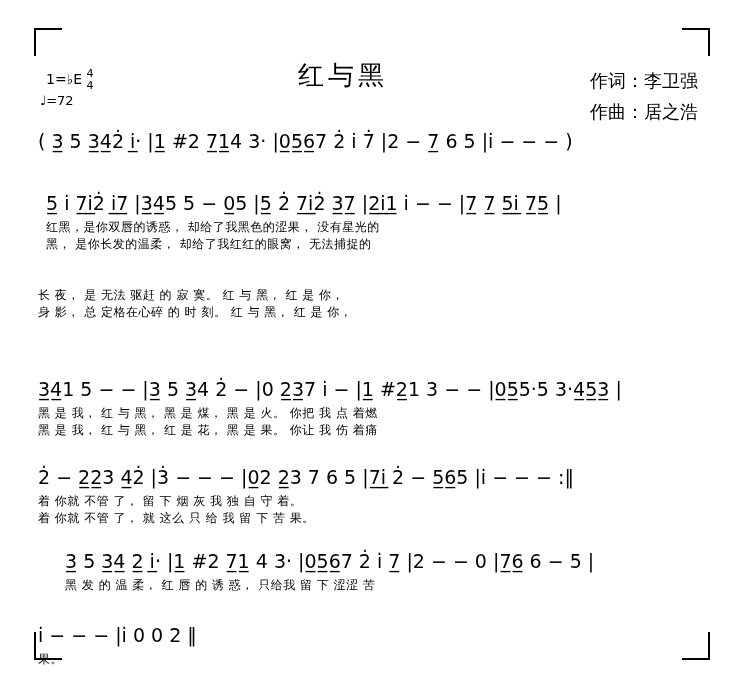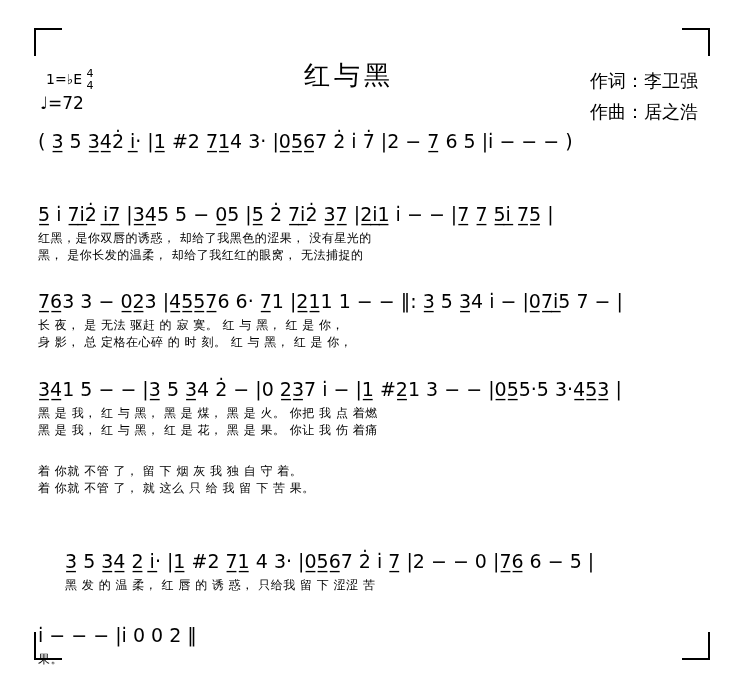--- a/index.html
+++ b/index.html
@@ -22,21 +22,21 @@
     height: 26px;
   }
   .corner.tl { left: 34px; top: 28px; border-left: 2px solid #000; border-top: 2px solid #000; }
   .corner.tr { right: 28px; top: 28px; border-right: 2px solid #000; border-top: 2px solid #000; }
   .corner.bl { left: 34px; bottom: 24px; border-left: 2px solid #000; border-bottom: 2px solid #000; }
   .corner.br { right: 28px; bottom: 24px; border-right: 2px solid #000; border-bottom: 2px solid #000; }
 
   .title {
     position: absolute;
     top: 58px;
-    left: 12px;
+    left: 6px;
     width: 674px;
     text-align: center;
     font-size: 26px;
     font-family: "DejaVu Sans", sans-serif;
     letter-spacing: 4px;
   }
   .keysig {
     position: absolute;
     left: 46px;
     top: 68px;
@@ -51,21 +51,21 @@
     text-align: center;
     font-size: 11px;
     line-height: 1.05;
   }
   .keysig .frac .num { display: block; }
   .keysig .frac .den { display: block; }
   .tempo {
     position: absolute;
     left: 40px;
     top: 93px;
-    font-size: 17px;
+    font-size: 13px;
     font-family: "DejaVu Sans", sans-serif;
     white-space: nowrap;
   }
   .credits {
     position: absolute;
     right: 40px;
     top: 66px;
     font-size: 18px;
     font-family: "DejaVu Sans", sans-serif;
     text-align: center;
@@ -120,39 +120,39 @@
 
   <div class="credits">
     <div>作词：李卫强</div>
     <div>作曲：居之浩</div>
   </div>
 
   <div class="system" style="top:126px;">
     <div class="notes">( 3̲ 5  3̲4̲2̇  i̲·  |1̲ #2  7̲1̲4  3·  |0̲5̲6̲7  2̇  i̇  7̇ |2 −  7̲ 6 5 |i̇  − − − )</div>
   </div>
 
-  <div class="system" style="top:199px;">
+  <div class="system" style="top:188px;margin-left:8px;">
     <div class="notes">5̲  i̇  7̲i̲2̇  i̲7̲ |3̲4̲5  5  − 0̲5 |5̲  2̇  7̲i̲2̇  3̲7̲ |2̲i̲1̲  i̇  − − |7̲ 7̲ 5̲i̲  7̲5̲ |</div>
     <div class="lyrics">红黑，是你双唇的诱惑，       却给了我黑色的涩果，       没有星光的</div>
     <div class="lyrics second">黑，  是你长发的温柔，       却给了我红红的眼窝，       无法捕捉的</div>
   </div>
 
   <div class="system" style="top:286px;">
-    <div class="notes">7̲6̲3  3  −  0̲2̲3 |4̲5̲5̲7̲6  6·  7̲1 |2̲1̲1  1  −  − ‖: 3̲  5  3̲4  i̇  − |0̲7̲i̲5  7  − |</div>
     <div class="lyrics">长  夜，        是  无法  驱赶  的  寂  寞。        红  与  黑，   红 是 你，</div>
     <div class="lyrics second">身  影，        总  定格在心碎  的  时  刻。        红  与  黑，   红 是 你，</div>
   </div>
 
   <div class="system" style="top:374px;">
     <div class="notes">3̲4̲1  5  − − |3̲  5  3̲4  2̇  − |0  2̲3̲7  i̇  − |1̲ #2̲1  3  − − |0̲5̲5·5  3·4̲5̲3̲ |</div>
     <div class="lyrics">黑  是  我，      红  与  黑，      黑 是 煤，   黑 是 火。      你把  我  点  着燃</div>
     <div class="lyrics second">黑  是  我，      红  与  黑，      红 是 花，   黑 是 果。      你让  我  伤  着痛</div>
   </div>
 
   <div class="system" style="top:462px;">
+    <div class="notes">2̇  −  2̲2̲3  4̲2̇ |3̇  − − − |0̲2  2̲3  7  6  5 |7̲i̲  2̇  −  5̲6̲5 |i̇  − − − :‖</div>
     <div class="lyrics">着   你就 不管 了，     留  下 烟 灰 我 独 自 守 着。</div>
     <div class="lyrics second">着   你就 不管 了，  就  这么 只 给 我 留 下  苦  果。</div>
   </div>
 
   <div class="system" style="top:546px;margin-left:27px;">
     <div class="notes">3̲  5  3̲4̲  2̲ i̲· |1̲ #2  7̲1̲  4 3· |0̲5̲6̲7  2̇  i̇  7̲ |2  − − 0 |7̲6̲  6  −  5 |</div>
     <div class="lyrics">黑  发 的  温 柔，   红  唇  的  诱 惑，    只给我 留     下        涩涩     苦</div>
   </div>
 
   <div class="system" style="top:620px;">

